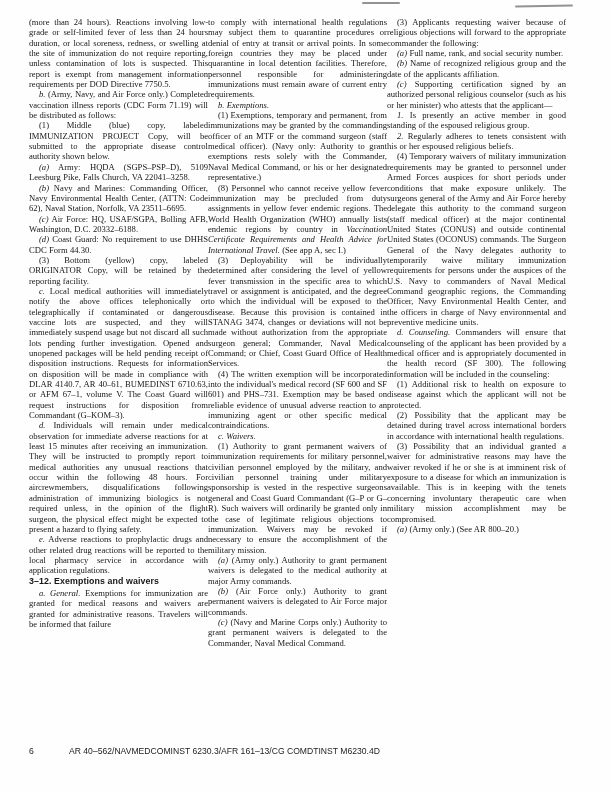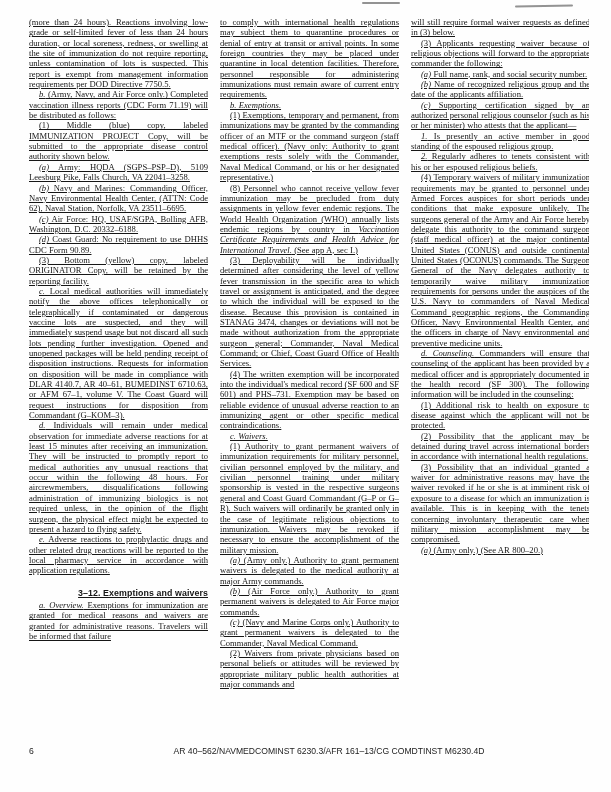--- a/index.html
+++ b/index.html
@@ -17,99 +17,95 @@
   .scan-mark.m1 { left: 362px; top: 2px; width: 38px; height: 2px; }
   .scan-mark.m2 { left: 515px; top: 5px; width: 58px; height: 2px; transform: rotate(-1deg); }
 
   .columns {
     position: absolute;
     left: 29px;
     top: 17px;
     width: 560px;
     height: 730px;
     display: flex;
-    gap: 12px;
     overflow: hidden;
-    text-decoration: underline;
   }
   .col {
     width: 179px;
     flex: 0 0 179px;
     font-size: 8.6px;
     line-height: 10.35px;
     text-align: justify;
     overflow: hidden;
   }
   .col p {
     margin: 0;
     text-indent: 10px;
     word-spacing: 0.2px;
   }
   .col p.noindent { text-indent: 0; }
   .col h3 {
     font-family: "Liberation Sans", sans-serif;
     font-size: 8.8px;
     line-height: 10.5px;
-    margin: 12px 0 2px 0;
-    text-align: right;
+    margin: 0 0 2px 0;
+    text-align: left;
     letter-spacing: 0.1px;
   }
   .it { font-style: italic; }
 
   .footer {
     position: absolute;
     left: 29px;
     top: 746px;
     width: 560px;
     font-family: "Liberation Sans", sans-serif;
     font-size: 8.6px;
     color: #222;
   }
   .footer .pagenum { position: absolute; left: 0; top: 0; }
-  .footer .docid { display: block; text-align: center; padding-left: 40px; }
+  .footer .docid { display: block; text-align: left; padding-left: 40px; }
 </style>
 </head>
 <body>
 
 <div class="page">
   <div class="scan-mark m1"></div>
   <div class="scan-mark m2"></div>
 
   <div class="columns">
     <div class="col">
         <p class="noindent"><span>(more than 24 hours). Reactions involving low-grade or self-limited fever of less than 24 hours duration, or local soreness, redness, or swelling at the site of immunization do not require reporting, unless contamination of lots is suspected. This report is exempt from management information requirements per DOD Directive 7750.5.</span></p>
         <p><span class="it">b.</span><span> (Army, Navy, and Air Force only.) Completed vaccination illness reports (CDC Form 71.19) will be distributed as follows:</span></p>
         <p><span>(1) Middle (blue) copy, labeled IMMUNIZATION PROJECT Copy, will be submitted to the appropriate disease control authority shown below.</span></p>
         <p><span class="it">(a)</span><span> Army: HQDA (SGPS–PSP–D), 5109 Leesburg Pike, Falls Church, VA 22041–3258.</span></p>
         <p><span class="it">(b)</span><span> Navy and Marines: Commanding Officer, Navy Environmental Health Center, (ATTN: Code 62), Naval Station, Norfolk, VA 23511–6695.</span></p>
         <p><span class="it">(c)</span><span> Air Force: HQ, USAF/SGPA, Bolling AFB, Washington, D.C. 20332–6188.</span></p>
-        <p><span class="it">(d)</span><span> Coast Guard: No requirement to use DHHS CDC Form 90.89.</span></p>
+        <p><span class="it">(d)</span><span> Coast Guard: No requirement to use DHHS CDC Form 44.30.</span></p>
         <p><span>(3) Bottom (yellow) copy, labeled ORIGINATOR Copy, will be retained by the reporting facility.</span></p>
         <p><span class="it">c.</span><span> Local medical authorities will immediately notify the above offices telephonically or telegraphically if contaminated or dangerous vaccine lots are suspected, and they will immediately suspend usage but not discard all such lots pending further investigation. Opened and unopened packages will be held pending receipt of disposition instructions. Requests for information on disposition will be made in compliance with DLAR 4140.7, AR 40–61, BUMEDINST 6710.63, or AFM 67–1, volume V. The Coast Guard will request instructions for disposition from Commandant (G–KOM–3).</span></p>
         <p><span class="it">d.</span><span> Individuals will remain under medical observation for immediate adverse reactions for at least 15 minutes after receiving an immunization. They will be instructed to promptly report to medical authorities any unusual reactions that occur within the following 48 hours. For aircrewmembers, disqualifications following administration of immunizing biologics is not required unless, in the opinion of the flight surgeon, the physical effect might be expected to present a hazard to flying safety.</span></p>
         <p><span class="it">e.</span><span> Adverse reactions to prophylactic drugs and other related drug reactions will be reported to the local pharmacy service in accordance with application regulations.</span></p>
         <h3><span>3–12. Exemptions and waivers</span></h3>
-        <p><span class="it">a. Overview.</span><span> Exemptions for immunization are granted for medical reasons and waivers are granted for administrative reasons. Travelers will be informed that failure</span></p>
+        <p><span class="it">a. General.</span><span> Exemptions for immunization are granted for medical reasons and waivers are granted for administrative reasons. Travelers will be informed that failure</span></p>
       </div>
     <div class="col">
         <p class="noindent"><span>to comply with international health regulations may subject them to quarantine procedures or denial of entry at transit or arrival points. In some foreign countries they may be placed under quarantine in local detention facilities. Therefore, personnel responsible for administering immunizations must remain aware of current entry requirements.</span></p>
         <p><span class="it">b. Exemptions.</span></p>
         <p><span>(1) Exemptions, temporary and permanent, from immunizations may be granted by the commanding officer of an MTF or the command surgeon (staff medical officer). (Navy only: Authority to grant exemptions rests solely with the Commander, Naval Medical Command, or his or her designated representative.)</span></p>
         <p><span>(8) Personnel who cannot receive yellow fever immunization may be precluded from duty assignments in yellow fever endemic regions. The World Health Organization (WHO) annually lists endemic regions by country in </span><span class="it">Vaccination Certificate Requirements and Health Advice for International Travel.</span><span> (See app A, sec I.)</span></p>
         <p><span>(3) Deployability will be individually determined after considering the level of yellow fever transmission in the specific area to which travel or assignment is anticipated, and the degree to which the individual will be exposed to the disease. Because this provision is contained in STANAG 3474, changes or deviations will not be made without authorization from the appropriate surgeon general; Commander, Naval Medical Command; or Chief, Coast Guard Office of Health Services.</span></p>
         <p><span>(4) The written exemption will be incorporated into the individual's medical record (SF 600 and SF 601) and PHS–731. Exemption may be based on reliable evidence of unusual adverse reaction to an immunizing agent or other specific medical contraindications.</span></p>
         <p><span class="it">c. Waivers.</span></p>
         <p><span>(1) Authority to grant permanent waivers of immunization requirements for military personnel, civilian personnel employed by the military, and civilian personnel training under military sponsorship is vested in the respective surgeons general and Coast Guard Commandant (G–P or G–R). Such waivers will ordinarily be granted only in the case of legitimate religious objections to immunization. Waivers may be revoked if necessary to ensure the accomplishment of the military mission.</span></p>
         <p><span class="it">(a)</span><span> (Army only.) Authority to grant permanent waivers is delegated to the medical authority at major Army commands.</span></p>
         <p><span class="it">(b)</span><span> (Air Force only.) Authority to grant permanent waivers is delegated to Air Force major commands.</span></p>
         <p><span class="it">(c)</span><span> (Navy and Marine Corps only.) Authority to grant permanent waivers is delegated to the Commander, Naval Medical Command.</span></p>
-        <p><span>(2) Waivers from private physicians based on personal beliefs or attitudes will be reviewed by appropriate military public health authorities at major commands and</span></p>
       </div>
     <div class="col">
-        <p class="noindent"><span>will still require formal waiver requests as defined in (3) below.</span></p>
         <p><span>(3) Applicants requesting waiver because of religious objections will forward to the appropriate commander the following:</span></p>
         <p><span class="it">(a)</span><span> Full name, rank, and social security number.</span></p>
         <p><span class="it">(b)</span><span> Name of recognized religious group and the date of the applicants affiliation.</span></p>
         <p><span class="it">(c)</span><span> Supporting certification signed by an authorized personal religious counselor (such as his or her minister) who attests that the applicant—</span></p>
         <p><span class="it">1.</span><span> Is presently an active member in good standing of the espoused religious group.</span></p>
         <p><span class="it">2.</span><span> Regularly adheres to tenets consistent with his or her espoused religious beliefs.</span></p>
         <p><span>(4) Temporary waivers of military immunization requirements may be granted to personnel under Armed Forces auspices for short periods under conditions that make exposure unlikely. The surgeons general of the Army and Air Force hereby delegate this authority to the command surgeon (staff medical officer) at the major continental United States (CONUS) and outside continental United States (OCONUS) commands. The Surgeon General of the Navy delegates authority to temporarily waive military immunization requirements for persons under the auspices of the U.S. Navy to commanders of Naval Medical Command geographic regions, the Commanding Officer, Navy Environmental Health Center, and the officers in charge of Navy environmental and preventive medicine units.</span></p>
         <p><span class="it">d. Counseling.</span><span> Commanders will ensure that counseling of the applicant has been provided by a medical officer and is appropriately documented in the health record (SF 300). The following information will be included in the counseling:</span></p>
         <p><span>(1) Additional risk to health on exposure to disease against which the applicant will not be protected.</span></p>
         <p><span>(2) Possibility that the applicant may be detained during travel across international borders in accordance with international health regulations.</span></p>

